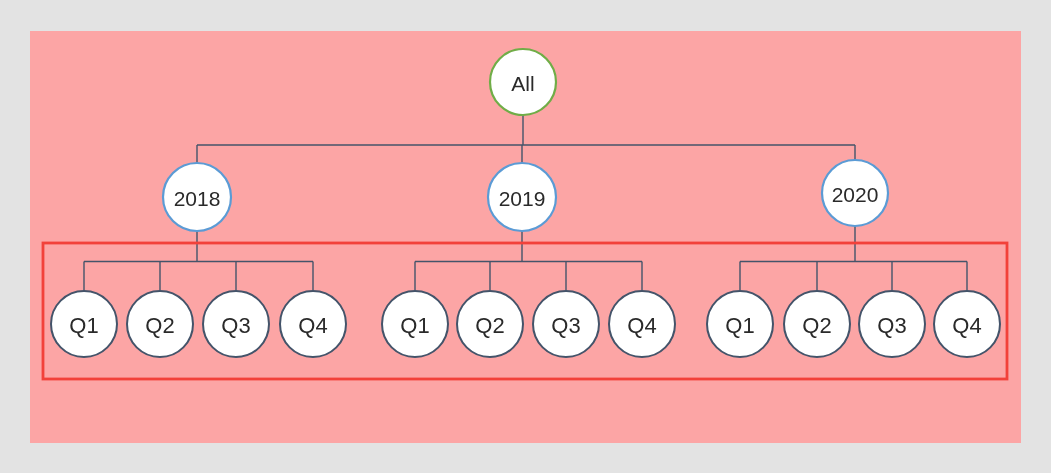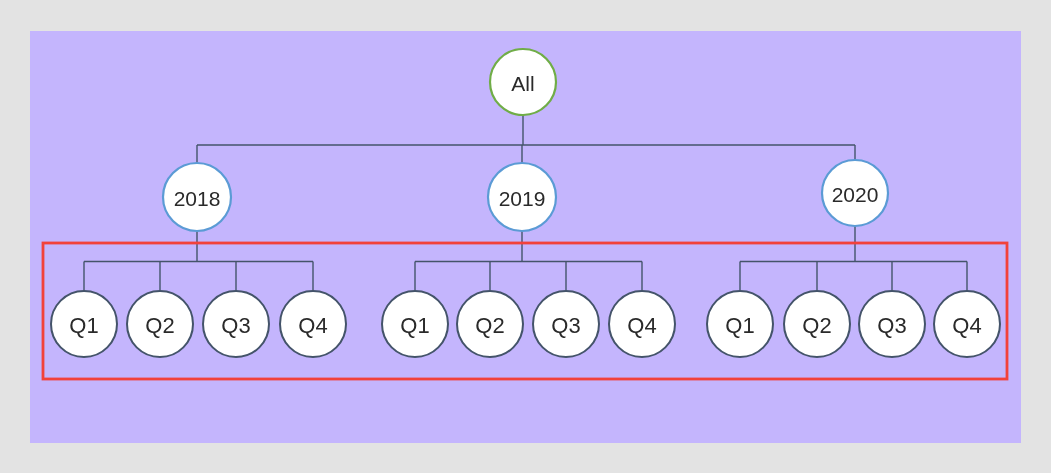--- a/index.html
+++ b/index.html
@@ -8,21 +8,21 @@
   .canvas{position:absolute;left:30px;top:31px;width:991px;height:412px;}
   svg{display:block;}
   text{font-family:"Liberation Sans",sans-serif;}
   .node-label{font-size:21px;}
   .q-label{font-size:22px;}
 </style>
 </head>
 <body>
 
 <div class="page" style="background: rgb(227, 227, 227);">
-  <div class="canvas" style="background: #c4b5fd;">
+  <div class="canvas" style="background: #fca5a5;">
     <svg id="diagram" width="991" height="412" viewBox="30 31 991 412" xmlns="http://www.w3.org/2000/svg">
         <line x1="523" y1="115" x2="523" y2="145" stroke="#44546A" stroke-width="1.4"></line>
         <line x1="197" y1="145" x2="855" y2="145" stroke="#44546A" stroke-width="1.4"></line>
         <line x1="197" y1="145" x2="197" y2="163" stroke="#44546A" stroke-width="1.4"></line>
         <line x1="197" y1="231" x2="197" y2="261.5" stroke="#44546A" stroke-width="1.4"></line>
         <line x1="84" y1="261.5" x2="313" y2="261.5" stroke="#44546A" stroke-width="1.4"></line>
         <line x1="84" y1="261.5" x2="84" y2="292" stroke="#44546A" stroke-width="1.4"></line>
         <line x1="160" y1="261.5" x2="160" y2="292" stroke="#44546A" stroke-width="1.4"></line>
         <line x1="236" y1="261.5" x2="236" y2="292" stroke="#44546A" stroke-width="1.4"></line>
         <line x1="313" y1="261.5" x2="313" y2="292" stroke="#44546A" stroke-width="1.4"></line>

